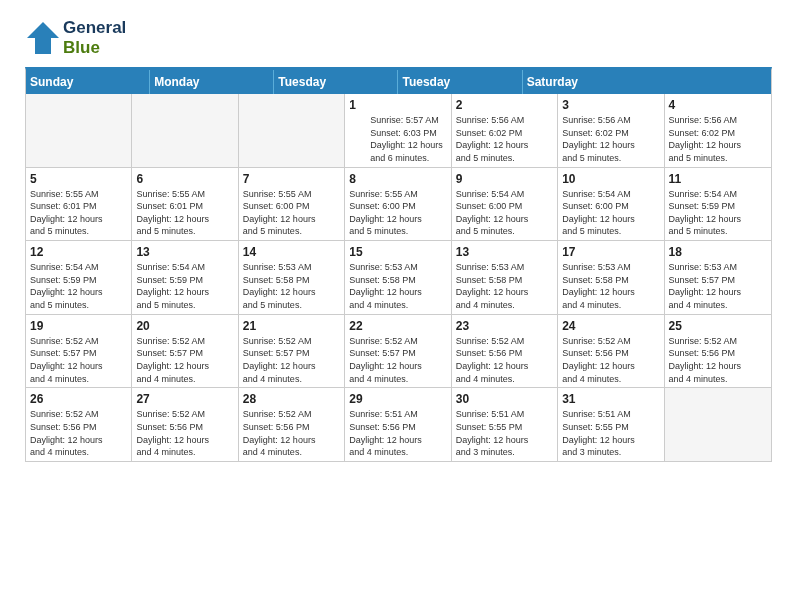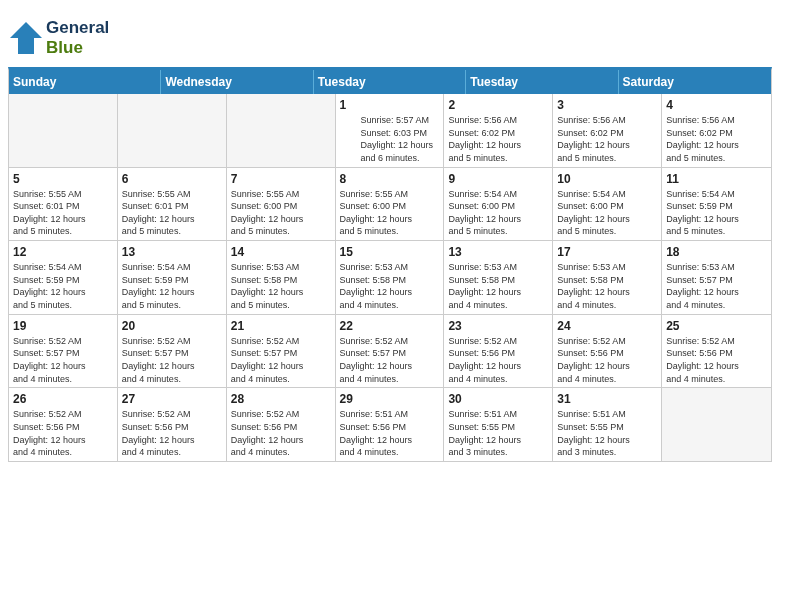--- a/index.html
+++ b/index.html
@@ -6,21 +6,21 @@
     body {
       font-family: Arial, sans-serif;
       background: #fff;
       width: 792px;
       height: 612px;
       overflow: hidden;
     }
     .page {
       width: 792px;
       height: 472px;
-      padding: 18px 20px 10px 8px;
+      padding: 18px 20px 10px 25px;
       display: flex;
       flex-direction: column;
     }
     .header {
       display: flex;
       justify-content: space-between;
       align-items: flex-start;
       margin-bottom: 10px;
     }
     .logo {
@@ -35,21 +35,21 @@
       font-size: 32px;
       color: #1a3a5c;
       font-weight: normal;
     }
     .location {
       font-size: 15px;
       color: #333;
     }
     .cal-header {
       display: grid;
-      grid-template-columns: repeat(5, 1fr);
+      grid-template-columns: repeat(6, 1fr);
       background: #2980b9;
     }
     .cal-header-cell {
       color: #fff;
       font-size: 12px;
       font-weight: bold;
       padding: 5px 4px;
       text-align: left;
       border-right: 1px solid #5aadd9;
     }
@@ -112,21 +112,21 @@
 </div>
     <div class="title-block">
       <div class="month-title"></div>
       <div class="location"></div>
     </div>
   </div>
 
   <div class="cal-wrapper">
     <div class="cal-header">
     <div class="cal-header-cell">Sunday</div>
-        <div class="cal-header-cell">Wednesday</div>
+        <div class="cal-header-cell">Monday</div>
         <div class="cal-header-cell">Tuesday</div>
         <div class="cal-header-cell">Tuesday</div>
         <div class="cal-header-cell">Saturday</div>
       </div>
     <div class="cal-body">
     <div class="cal-row">
           <div class="cal-cell empty"></div>
           <div class="cal-cell empty"></div>
           <div class="cal-cell empty"></div>
           <div class="cal-cell">

